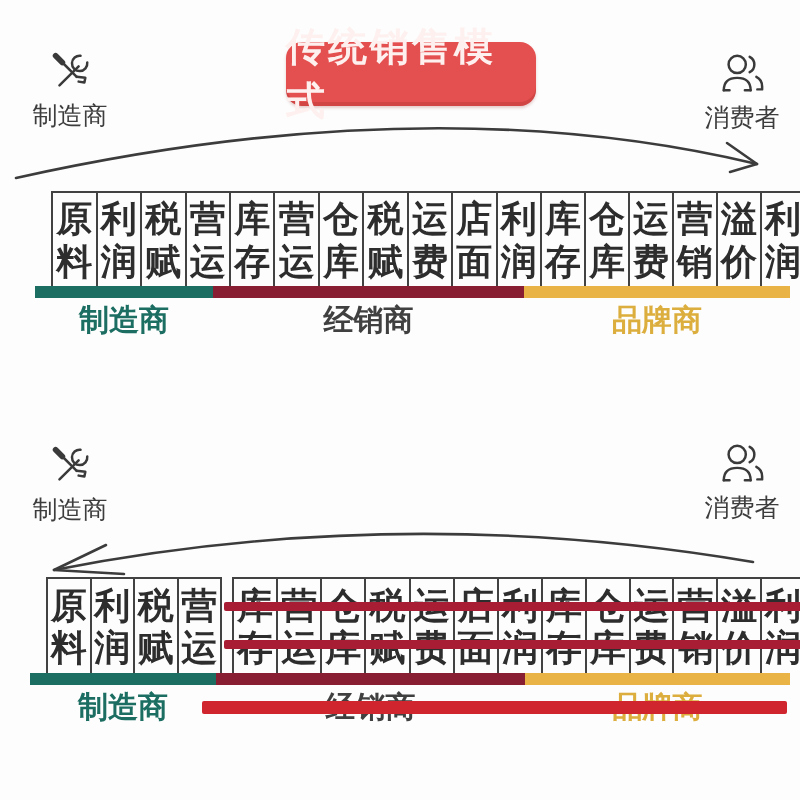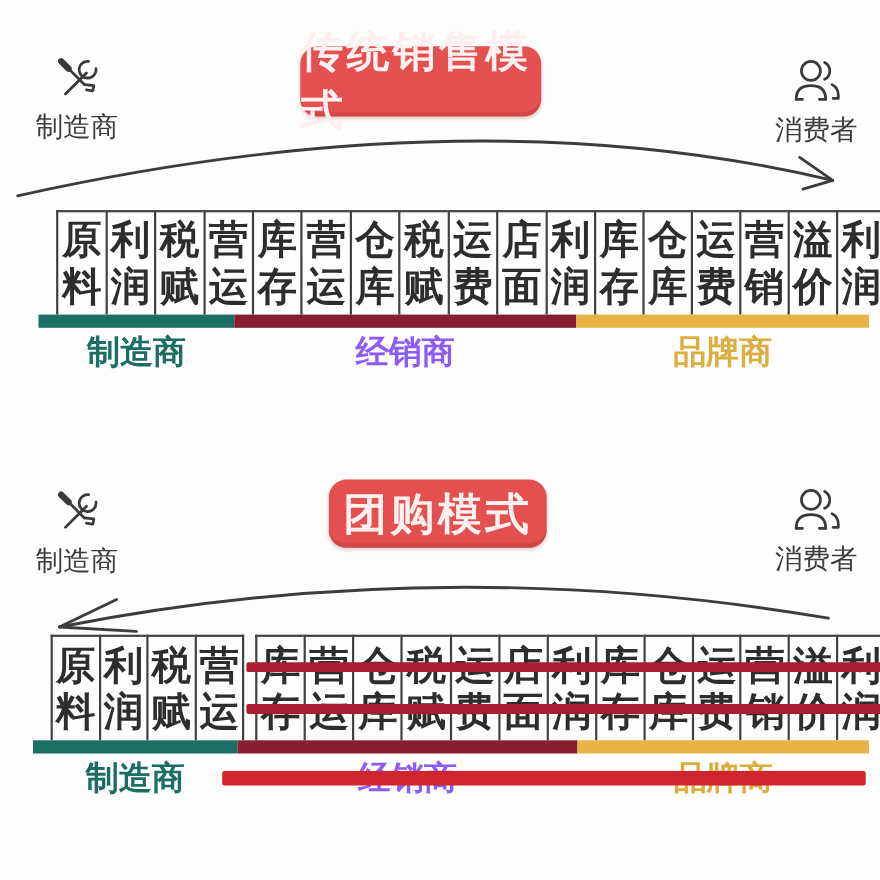--- a/index.html
+++ b/index.html
@@ -8,21 +8,21 @@
 
   
   .arc{position:absolute;left:0;z-index:1;}
   #arc1{top:0;}
   #arc2{top:420px;}
 
   
   .badge{position:absolute;z-index:5;display:flex;align-items:center;justify-content:center;
          background:#e4504f;color:#fdf0ef;font-weight:bold;border-radius:16px;
          letter-spacing:3px;box-shadow:inset 0 -4px 0 rgba(120,20,20,.18), 0 2px 3px rgba(160,60,60,.25);}
-  #badge1{left:273px;top:42px;width:219px;height:64px;font-size:39px;}
+  #badge1{left:286px;top:42px;width:250px;height:64px;font-size:39px;}
   #badge2{left:299px;top:436px;width:198px;height:62px;font-size:40px;}
 
   
   .actor{position:absolute;z-index:4;display:flex;flex-direction:column;align-items:center;gap:3px;color:#3d3d3d;}
   .actor .alabel{font-size:25px;font-weight:500;white-space:nowrap;}
   #actor-m1{left:12px;top:50px;width:116px;}
   #actor-c1{left:692px;top:52px;width:100px;}
   #actor-m2{left:12px;top:444px;width:116px;}
   #actor-c2{left:692px;top:442px;width:100px;}
 
@@ -51,21 +51,21 @@
   #bar1 .seg-m{width:178px;} #bar1 .seg-d{width:311px;} #bar1 .seg-b{width:266px;}
   #bar2 .seg-m{width:186px;} #bar2 .seg-d{width:309px;} #bar2 .seg-b{width:265px;}
 
   
   .lblrow{position:absolute;display:flex;z-index:3;height:42px;font-weight:bold;font-size:30px;}
   #lbl1{left:35px;top:299px;width:755px;}
   #lbl2{left:30px;top:686px;width:760px;}
   .lcell{display:flex;align-items:center;justify-content:center;}
   #lbl1 .lc-m{width:178px;} #lbl1 .lc-d{width:311px;} #lbl1 .lc-b{width:266px;}
   #lbl2 .lc-m{width:186px;} #lbl2 .lc-d{width:309px;} #lbl2 .lc-b{width:265px;}
-  .lc-m{color:#1c6e62;} .lc-d{color:#8b5cf6;} .lc-b{color:#dcae3e;}
+  .lc-m{color:#1c6e62;} .lc-d{color:#404040;} .lc-b{color:#dcae3e;}
   .lblstrike{position:absolute;left:172px;width:585px;top:15px;height:13px;background:#d0252e;z-index:7;border-radius:2px;}
 </style>
 </head>
 <body>
 
 <div class="stage">
 
   <svg id="arc1" class="arc" width="800" height="210" viewBox="0 0 800 210">
     <path d="M 16 178 Q 430 86 757 164" fill="none" stroke="#3c3c3c" stroke-width="2.6" stroke-linecap="round"></path>
     <path d="M 757 164 L 727 143 M 757 164 L 730 172" fill="none" stroke="#3c3c3c" stroke-width="2.6" stroke-linecap="round"></path>
@@ -137,23 +137,20 @@
     <div class="lcell lc-m">制造商</div>
     <div class="lcell lc-d">经销商</div>
     <div class="lcell lc-b">品牌商</div>
   </div>
 
   <svg id="arc2" class="arc" width="800" height="190" viewBox="0 0 800 190">
     <path d="M 753 142 Q 400 82 54 150" fill="none" stroke="#3c3c3c" stroke-width="2.6" stroke-linecap="round"></path>
     <path d="M 54 150 L 106 125 M 54 150 L 124 154" fill="none" stroke="#3c3c3c" stroke-width="2.6" stroke-linecap="round"></path>
   </svg>
 
-  <div id="badge2" class="badge">
-    <span>团购模式</span>
-  </div>
 
   <div id="actor-m2" class="actor">
     <svg viewBox="0 0 48 48" width="46" height="46">
       <g fill="none" stroke="#3a3a3a" stroke-width="2.6" stroke-linecap="round" stroke-linejoin="round">
         <path d="M9 6 l7 7" stroke-width="6"></path>
         <path d="M15 12 L31 28"></path>
         <path d="M31 28 l9 1 -1 5 -6 -1"></path>
         <path d="M35 6 a8 8 0 1 0 7 7"></path>
         <path d="M33 17 L13 37"></path>
       </g>

